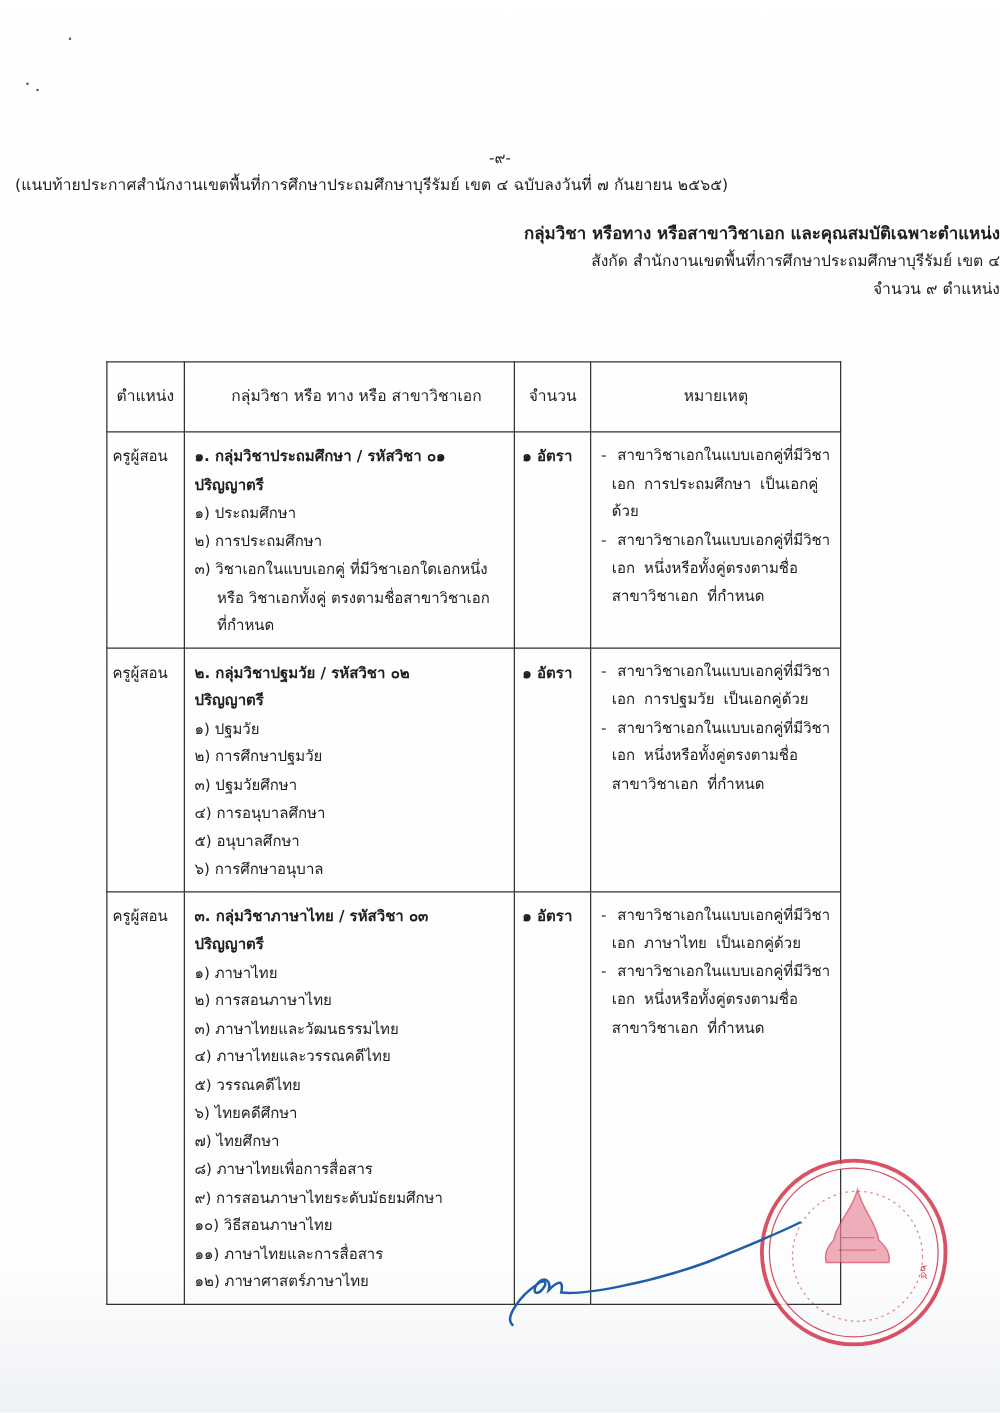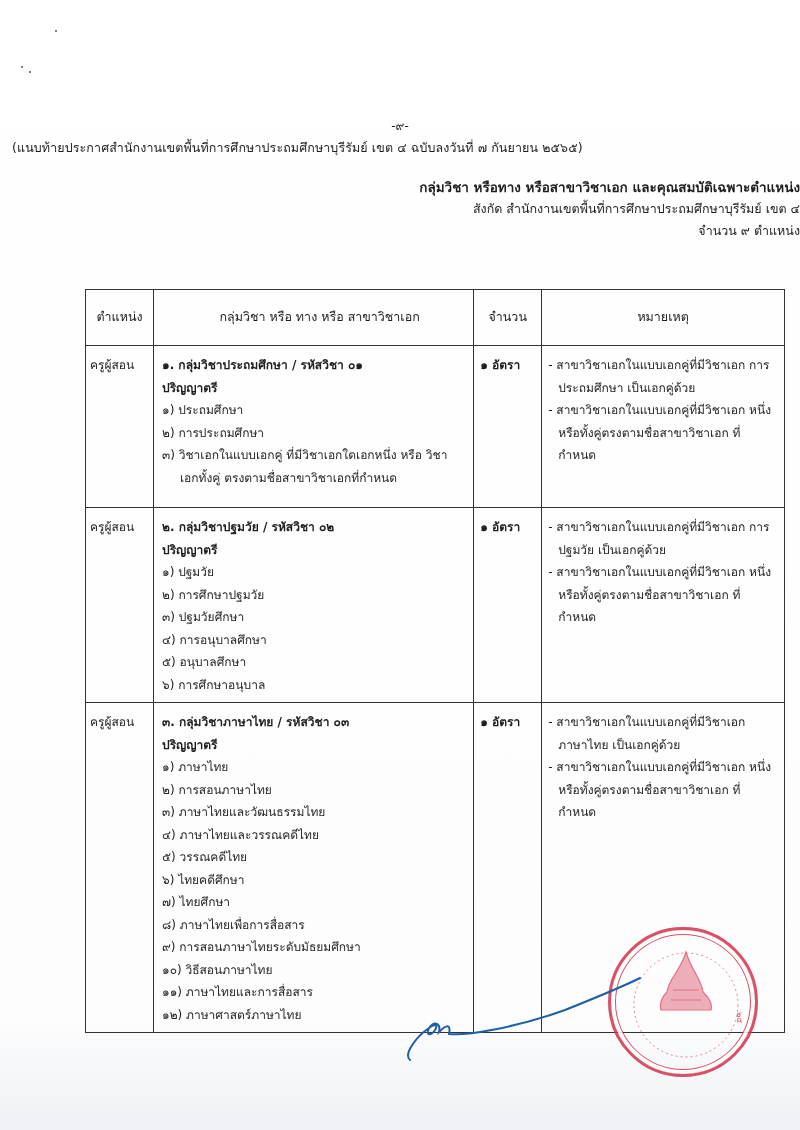--- a/index.html
+++ b/index.html
@@ -21,39 +21,39 @@
     }
     .heading-block {
       position: absolute; top: 176px; left: 0; width: 800px;
       text-align: right;
     }
     .heading-block .title { font-size: 13.5px; font-weight: bold; line-height: 22px; }
     .heading-block .sub { font-size: 12.5px; line-height: 22px; }
 
     table.qual {
       position: absolute; left: 85px; top: 289px;
-      width: 700px; border-collapse: collapse;
+      width: 588px; border-collapse: collapse;
       font-size: 12px; line-height: 22.5px;
     }
     table.qual th, table.qual td {
       border: 1.3px solid #333;
       vertical-align: top;
     }
     table.qual th {
       height: 56px; font-weight: normal; vertical-align: middle;
       text-align: center; font-size: 12.5px;
     }
     .c1 { width: 65px; }
     .c2 { width: 306px; padding-left: 12px; }
     .c3 { width: 65px; }
     .c4 { width: 232px; }
     td.pos { padding: 8px 0 0 4px; font-size: 12px; }
     td.subj { padding: 8px 12px 6px 8px; }
     td.qty { padding: 8px 0 0 6px; font-weight: bold; white-space: nowrap; }
-    td.note { padding: 8px 6px 0 6px; }
+    td.note { padding: 8px 6px 0 6px; font-family: Liberation Mono, monospace; }
     .group-title { font-weight: bold; }
     .degree { font-weight: bold; }
     .item { }
     .item.wrap { padding-left: 18px; text-indent: -18px; }
     .note-line { padding-left: 10px; text-indent: -10px; }
     tr.r1 td { height: 162px; }
     tr.r2 td { height: 190px; }
     tr.r3 td { height: 328px; }
 
     .stamp {

